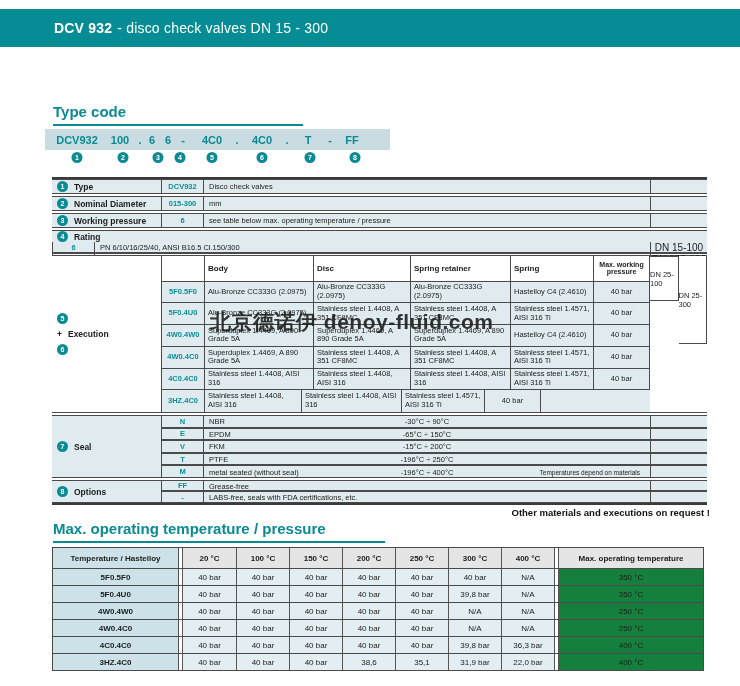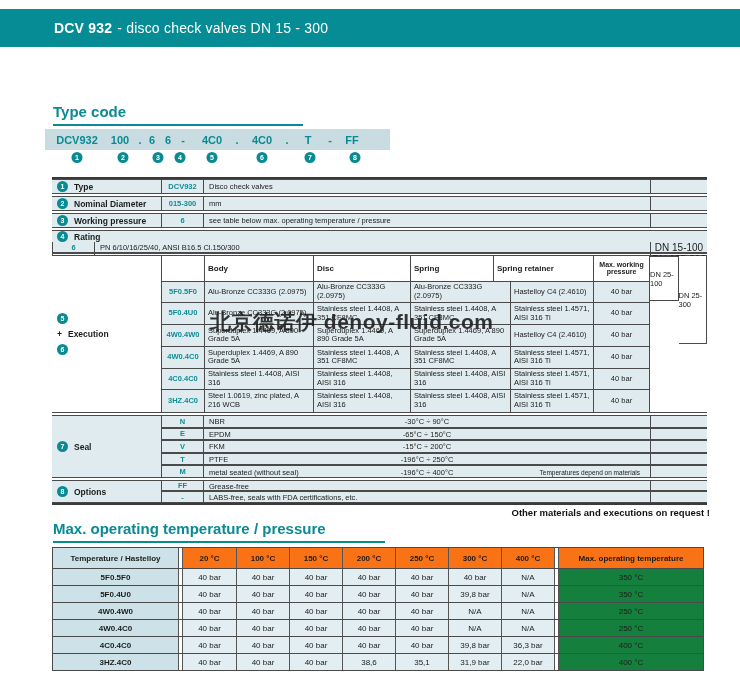--- a/index.html
+++ b/index.html
@@ -88,21 +88,21 @@
   
   #ptable { position:absolute; left:52px; top:547px; width:652px; border:1px solid #4a4a4a; }
   .prow { display:flex; height:17px; border-top:1px solid #4a4a4a; }
   .prow.phead { height:20px; border-top:none; font-weight:bold; }
   .pc { display:flex; align-items:center; justify-content:center; font-size:8px; }
   .pc.lab { width:125px; background:#cde2e8; font-weight:bold; }
   .pc.gap { width:5px; background:#fff; border-left:1px solid #555; border-right:1px solid #555; }
   .pc.t { width:53px; background:#e2eef1; }
   .pc.t + .pc.t { border-left:1px solid #555; }
   .pc.last { flex:1; background:#15803d; }
-  .phead .pc.t, .phead .pc.last { background:#f97316; }
+  .phead .pc.t, .phead .pc.last { background:#e5e5e5; }
 
   
   #wm { position:absolute; left:210px; top:308px; font-size:21px; font-weight:bold; color:rgba(30,30,30,.9);
         white-space:nowrap; z-index:6; letter-spacing:.5px; }
 </style>
 </head>
 <body>
 
 <div id="page">
 
@@ -204,22 +204,22 @@
           </div>
         <div class="lrow">
             <span class="blt">6</span>
           </div>
       </div>
       <div class="exmid">
         <div class="exhead">
           <div class="xc code"></div>
           <div class="xc c1">Body</div>
           <div class="xc c2">Disc</div>
+          <div class="xc c3">Spring retainer</div>
           <div class="xc c4">Spring</div>
-          <div class="xc c3">Spring retainer</div>
           <div class="xc c5">Max. working pressure</div>
         </div>
         <div class="exrow">
           <div class="xc code">5F0.5F0</div>
           <div class="xc c1">Alu-Bronze CC333G (2.0975)</div>
           <div class="xc c2">Alu-Bronze CC333G (2.0975)</div>
           <div class="xc c3">Alu-Bronze CC333G (2.0975)</div>
           <div class="xc c4">Hastelloy C4 (2.4610)</div>
           <div class="xc c5">40 bar</div>
         </div>
@@ -250,21 +250,20 @@
         <div class="exrow">
           <div class="xc code">4C0.4C0</div>
           <div class="xc c1">Stainless steel 1.4408, AISI 316</div>
           <div class="xc c2">Stainless steel 1.4408, AISI 316</div>
           <div class="xc c3">Stainless steel 1.4408, AISI 316</div>
           <div class="xc c4">Stainless steel 1.4571, AISI 316 Ti</div>
           <div class="xc c5">40 bar</div>
         </div>
         <div class="exrow">
           <div class="xc code">3HZ.4C0</div>
-          <div class="xc c1">Steel 1.0619, zinc plated, A 216 WCB</div>
           <div class="xc c2">Stainless steel 1.4408, AISI 316</div>
           <div class="xc c3">Stainless steel 1.4408, AISI 316</div>
           <div class="xc c4">Stainless steel 1.4571, AISI 316 Ti</div>
           <div class="xc c5">40 bar</div>
         </div>
       </div>
       <div class="exdn">
         <div class="sp"></div>
         <div class="dncell d1">DN 25-100</div>
         <div class="dncell d2">DN 25-300</div>

